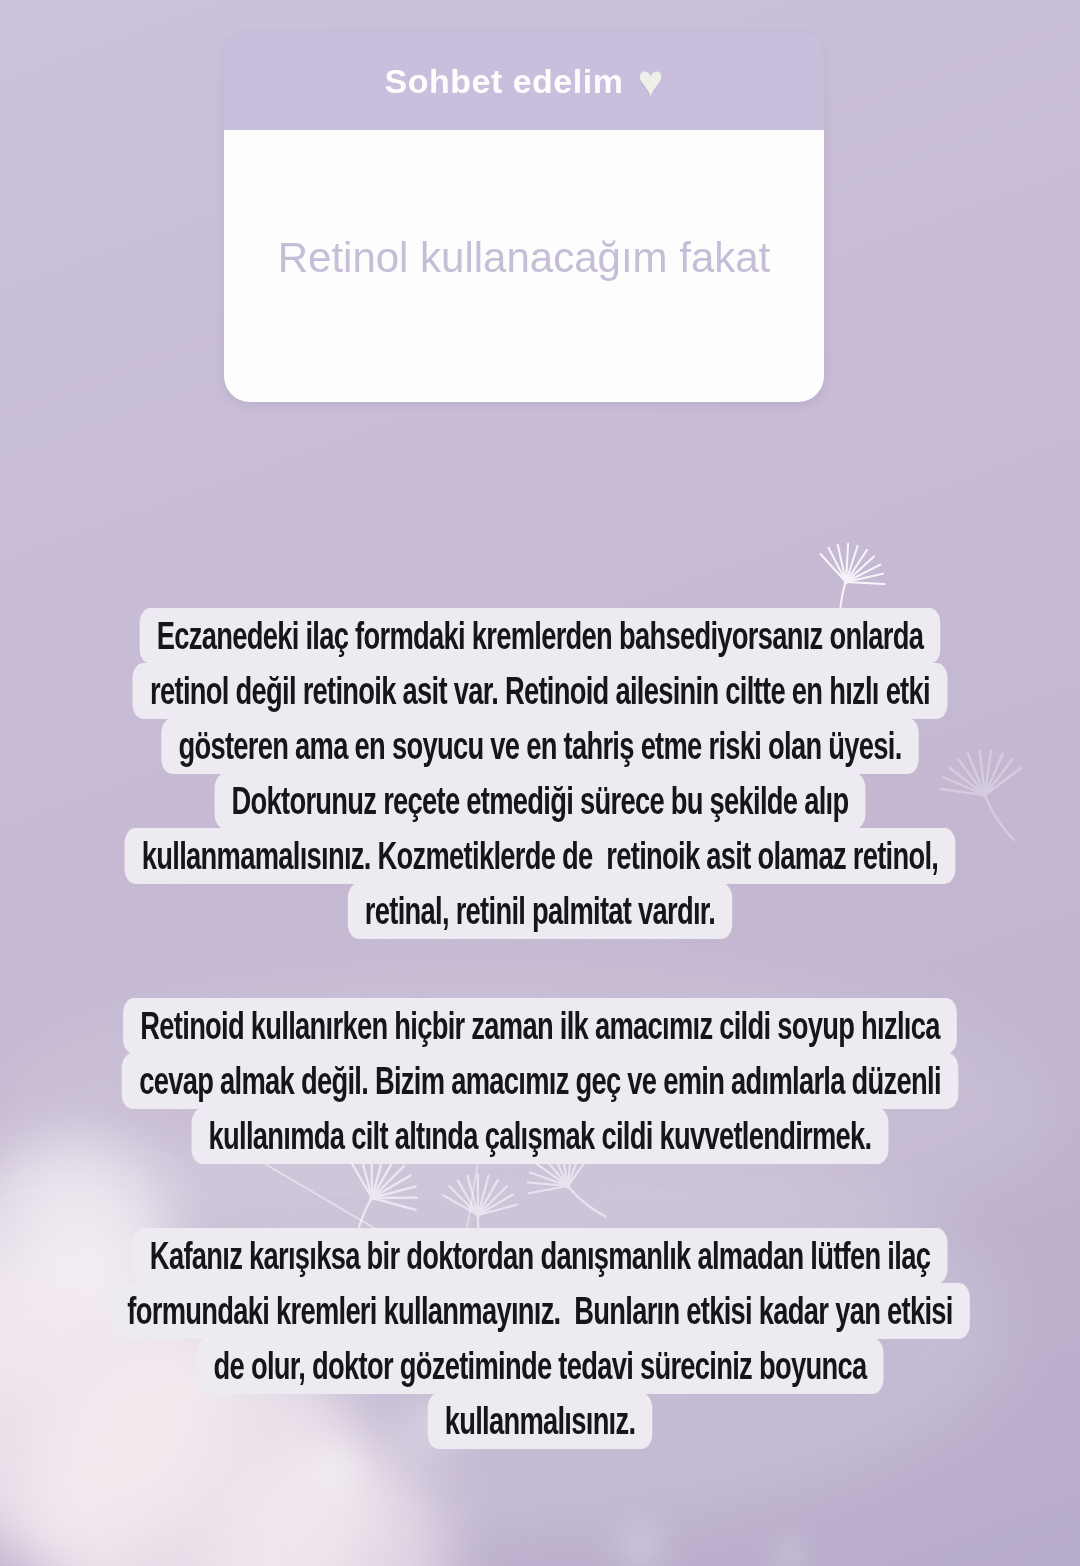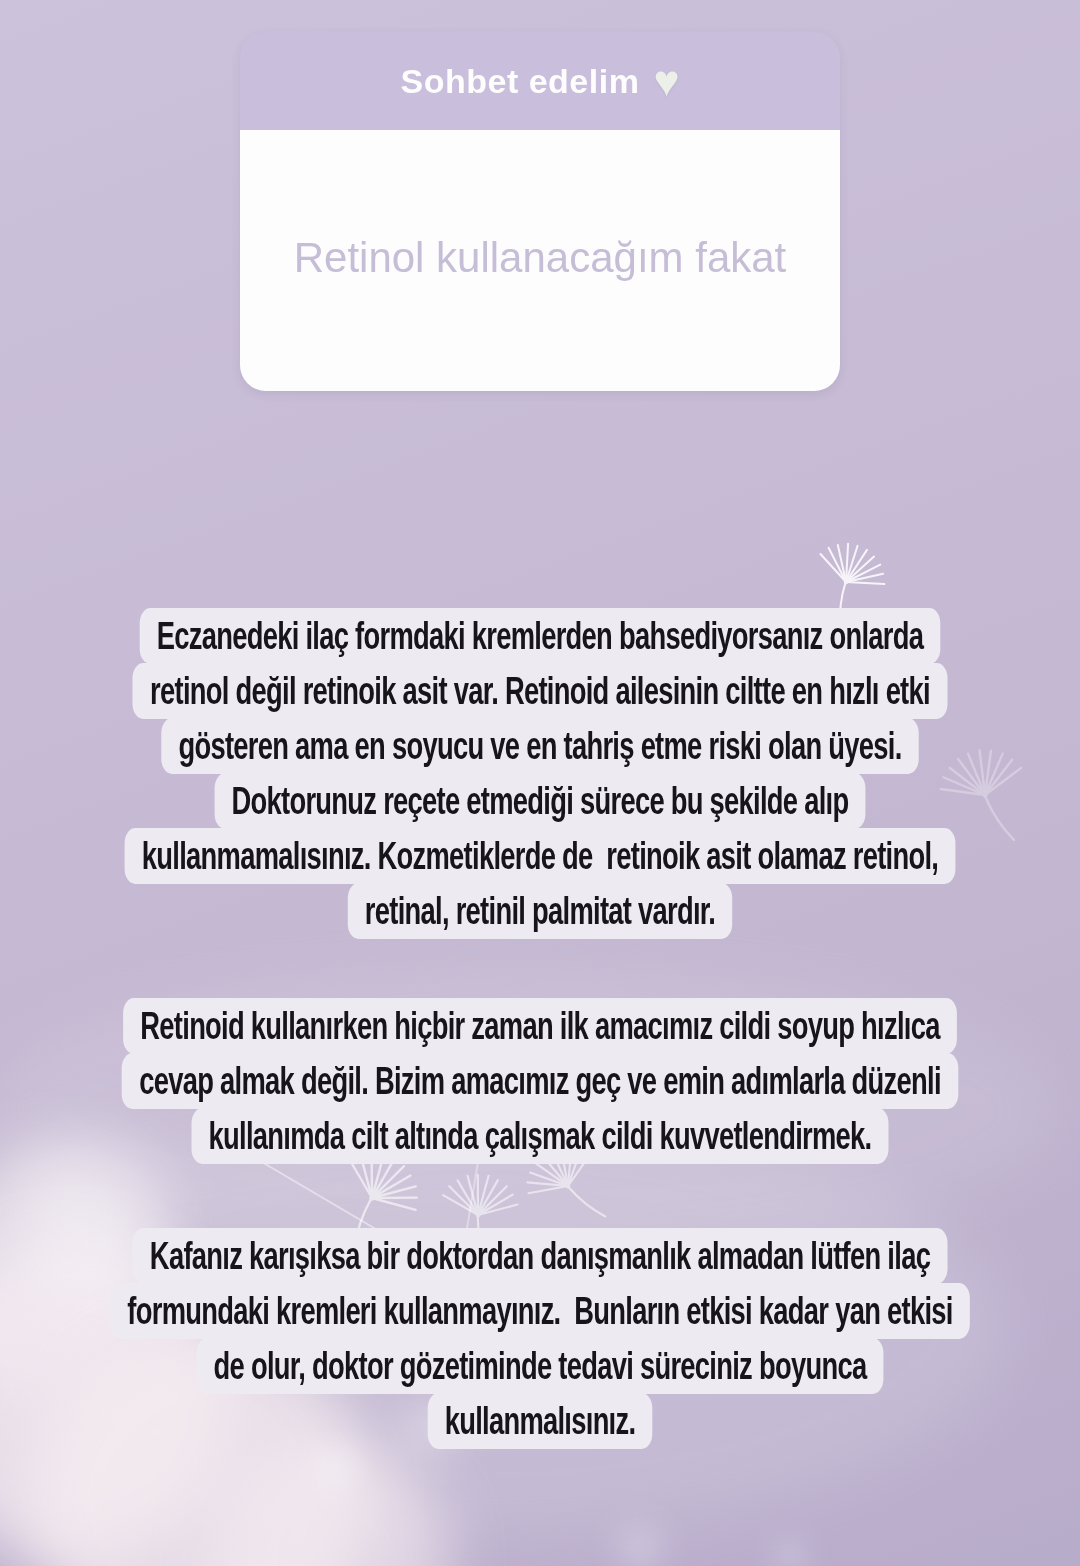--- a/index.html
+++ b/index.html
@@ -9,39 +9,39 @@
     margin:0 auto;
     overflow:hidden;
     background:linear-gradient(160deg,#ccc2db 0%,#c7bbd5 35%,#c2b6d0 65%,#b8accb 100%);
     font-family:"Liberation Sans", sans-serif;
   }
   
   .deco{position:absolute;left:0;top:0;width:1080px;height:1566px;pointer-events:none;}
 
   
   .sticker{
-    position:absolute;left:240px;top:32px;width:600px;
+    position:absolute;left:224px;top:32px;width:600px;
     border-radius:26px;overflow:hidden;
     box-shadow:0 3px 10px rgba(80,60,110,0.10);
   }
   .sticker-header{
     height:98px;background:#c9bedb;
     display:flex;align-items:center;justify-content:center;gap:14px;
   }
   .sticker-header .title{
     color:#fdfdfd;font-size:34px;font-weight:700;letter-spacing:.5px;
   }
   .sticker-header .heart{
     color:#edefe9;font-size:44px;line-height:44px;
     text-shadow:0 1px 2px rgba(160,150,180,.35);
   }
   .sticker-card{
     background:#fdfdfe;height:255px;
     display:flex;flex-direction:column;align-items:center;justify-content:center;
-    padding-bottom:6px;
+    padding-bottom:17px;
   }
   .q-line{
     color:#c6bdd6;font-size:42px;line-height:52px;white-space:pre;text-align:center;
   }
 
   
   .answer-block{
     position:absolute;left:0;right:0;
     display:flex;flex-direction:column;align-items:center;
     transform:scaleX(0.72);

